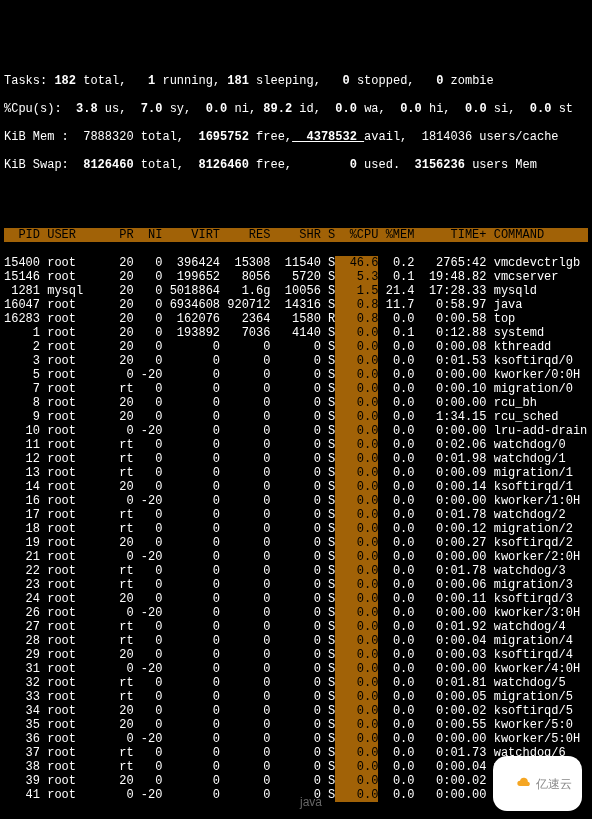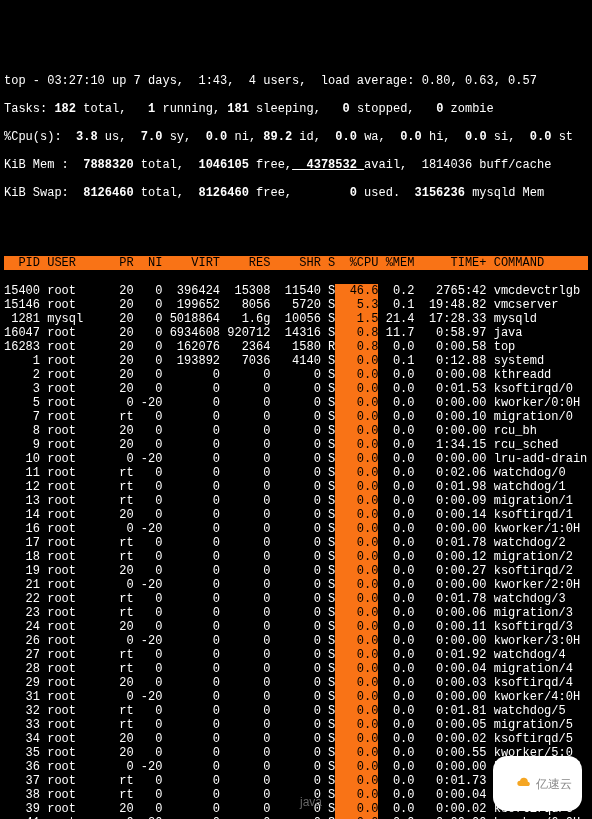--- a/index.html
+++ b/index.html
@@ -10,21 +10,21 @@
     font-family: "Courier New", monospace;
     font-size: 12px;
     line-height: 14px;
     width: 592px;
     height: 819px;
     overflow: hidden;
     box-sizing: border-box;
     white-space: pre;
   }
   .hl {
-    background: #f97316;
+    background: #a16207;
     color: #000;
   }
   .row { display: block; }
   .watermark {
     position: absolute;
     right: 10px;
     bottom: 8px;
     background: #fff;
     color: #888;
     border-radius: 14px;
@@ -44,25 +44,24 @@
     font-family: sans-serif;
     font-size: 12px;
   }
 </style>
 </head>
 <body>
 
 
 
 <div>
-<span class="row">top - 03:27:10 up 7 days,  1:43,  4 users,  load average: 0.80, 0.63, 0.57</span>
 <span class="row"><span>Tasks:</span><span class="b" style="font-weight: bold;"> 182 </span><span>total,</span><span class="b" style="font-weight: bold;">   1 </span><span>running,</span><span class="b" style="font-weight: bold;"> 181 </span><span>sleeping,</span><span class="b" style="font-weight: bold;">   0 </span><span>stopped,</span><span class="b" style="font-weight: bold;">   0 </span><span>zombie</span></span>
 <span class="row"><span>%Cpu(s):</span><span class="b" style="font-weight: bold;">  3.8 </span><span>us,</span><span class="b" style="font-weight: bold;">  7.0 </span><span>sy,</span><span class="b" style="font-weight: bold;">  0.0 </span><span>ni,</span><span class="b" style="font-weight: bold;"> 89.2 </span><span>id,</span><span class="b" style="font-weight: bold;">  0.0 </span><span>wa,</span><span class="b" style="font-weight: bold;">  0.0 </span><span>hi,</span><span class="b" style="font-weight: bold;">  0.0 </span><span>si,</span><span class="b" style="font-weight: bold;">  0.0 </span><span>st</span></span>
-<span class="row"><span>KiB Mem :</span><span class="b" style="font-weight: bold;">  7888320 </span><span>total,</span><span class="b" style="font-weight: bold;">  1046105 </span><span>free,</span><span class="b" style="font-weight: bold; text-decoration: underline;">  4378532 </span><span>avail,</span><span class="b" style="font-weight: normal;">  1814036 </span><span>buff/cache</span></span>
-<span class="row"><span>KiB Swap:</span><span class="b" style="font-weight: bold;">  8126460 </span><span>total,</span><span class="b" style="font-weight: bold;">  8126460 </span><span>free,</span><span class="b" style="font-weight: bold;">        0 </span><span>used.</span><span class="b" style="font-weight: bold; margin-top: 18px;">  3156236 </span><span>mysqld Mem</span></span>
+<span class="row"><span>KiB Mem :</span><span class="b" style="font-weight: normal;">  7888320 </span><span>total,</span><span class="b" style="font-weight: bold;">  1695752 </span><span>free,</span><span class="b" style="font-weight: bold; text-decoration: underline;">  4378532 </span><span>avail,</span><span class="b" style="font-weight: normal;">  1814036 </span><span>users/cache</span></span>
+<span class="row"><span>KiB Swap:</span><span class="b" style="font-weight: bold;">  8126460 </span><span>total,</span><span class="b" style="font-weight: bold;">  8126460 </span><span>free,</span><span class="b" style="font-weight: bold;">        0 </span><span>used.</span><span class="b" style="font-weight: bold; margin-top: 18px;">  3156236 </span><span>users Mem</span></span>
 </div>
 <span class="row">&nbsp;</span>
 <span class="row hl">  PID USER      PR  NI    VIRT    RES    SHR S  %CPU %MEM     TIME+ COMMAND  </span>
 <div id="process-list"><span class="row">15400 root      20   0  396424  15308  11540 S<span class="hl">  46.6</span>  0.2   2765:42 vmcdevctrlgb</span><span class="row">15146 root      20   0  199652   8056   5720 S<span class="hl">   5.3</span>  0.1  19:48.82 vmcserver</span><span class="row"> 1281 mysql     20   0 5018864   1.6g  10056 S<span class="hl">   1.5</span> 21.4  17:28.33 mysqld</span><span class="row">16047 root      20   0 6934608 920712  14316 S<span class="hl">   0.8</span> 11.7   0:58.97 java</span><span class="row">16283 root      20   0  162076   2364   1580 R<span class="hl">   0.8</span>  0.0   0:00.58 top</span><span class="row">    1 root      20   0  193892   7036   4140 S<span class="hl">   0.0</span>  0.1   0:12.88 systemd</span><span class="row">    2 root      20   0       0      0      0 S<span class="hl">   0.0</span>  0.0   0:00.08 kthreadd</span><span class="row">    3 root      20   0       0      0      0 S<span class="hl">   0.0</span>  0.0   0:01.53 ksoftirqd/0</span><span class="row">    5 root       0 -20       0      0      0 S<span class="hl">   0.0</span>  0.0   0:00.00 kworker/0:0H</span><span class="row">    7 root      rt   0       0      0      0 S<span class="hl">   0.0</span>  0.0   0:00.10 migration/0</span><span class="row">    8 root      20   0       0      0      0 S<span class="hl">   0.0</span>  0.0   0:00.00 rcu_bh</span><span class="row">    9 root      20   0       0      0      0 S<span class="hl">   0.0</span>  0.0   1:34.15 rcu_sched</span><span class="row">   10 root       0 -20       0      0      0 S<span class="hl">   0.0</span>  0.0   0:00.00 lru-add-drain</span><span class="row">   11 root      rt   0       0      0      0 S<span class="hl">   0.0</span>  0.0   0:02.06 watchdog/0</span><span class="row">   12 root      rt   0       0      0      0 S<span class="hl">   0.0</span>  0.0   0:01.98 watchdog/1</span><span class="row">   13 root      rt   0       0      0      0 S<span class="hl">   0.0</span>  0.0   0:00.09 migration/1</span><span class="row">   14 root      20   0       0      0      0 S<span class="hl">   0.0</span>  0.0   0:00.14 ksoftirqd/1</span><span class="row">   16 root       0 -20       0      0      0 S<span class="hl">   0.0</span>  0.0   0:00.00 kworker/1:0H</span><span class="row">   17 root      rt   0       0      0      0 S<span class="hl">   0.0</span>  0.0   0:01.78 watchdog/2</span><span class="row">   18 root      rt   0       0      0      0 S<span class="hl">   0.0</span>  0.0   0:00.12 migration/2</span><span class="row">   19 root      20   0       0      0      0 S<span class="hl">   0.0</span>  0.0   0:00.27 ksoftirqd/2</span><span class="row">   21 root       0 -20       0      0      0 S<span class="hl">   0.0</span>  0.0   0:00.00 kworker/2:0H</span><span class="row">   22 root      rt   0       0      0      0 S<span class="hl">   0.0</span>  0.0   0:01.78 watchdog/3</span><span class="row">   23 root      rt   0       0      0      0 S<span class="hl">   0.0</span>  0.0   0:00.06 migration/3</span><span class="row">   24 root      20   0       0      0      0 S<span class="hl">   0.0</span>  0.0   0:00.11 ksoftirqd/3</span><span class="row">   26 root       0 -20       0      0      0 S<span class="hl">   0.0</span>  0.0   0:00.00 kworker/3:0H</span><span class="row">   27 root      rt   0       0      0      0 S<span class="hl">   0.0</span>  0.0   0:01.92 watchdog/4</span><span class="row">   28 root      rt   0       0      0      0 S<span class="hl">   0.0</span>  0.0   0:00.04 migration/4</span><span class="row">   29 root      20   0       0      0      0 S<span class="hl">   0.0</span>  0.0   0:00.03 ksoftirqd/4</span><span class="row">   31 root       0 -20       0      0      0 S<span class="hl">   0.0</span>  0.0   0:00.00 kworker/4:0H</span><span class="row">   32 root      rt   0       0      0      0 S<span class="hl">   0.0</span>  0.0   0:01.81 watchdog/5</span><span class="row">   33 root      rt   0       0      0      0 S<span class="hl">   0.0</span>  0.0   0:00.05 migration/5</span><span class="row">   34 root      20   0       0      0      0 S<span class="hl">   0.0</span>  0.0   0:00.02 ksoftirqd/5</span><span class="row">   35 root      20   0       0      0      0 S<span class="hl">   0.0</span>  0.0   0:00.55 kworker/5:0</span><span class="row">   36 root       0 -20       0      0      0 S<span class="hl">   0.0</span>  0.0   0:00.00 kworker/5:0H</span><span class="row">   37 root      rt   0       0      0      0 S<span class="hl">   0.0</span>  0.0   0:01.73 watchdog/6</span><span class="row">   38 root      rt   0       0      0      0 S<span class="hl">   0.0</span>  0.0   0:00.04 migration/6</span><span class="row">   39 root      20   0       0      0      0 S<span class="hl">   0.0</span>  0.0   0:00.02 ksoftirqd/6</span><span class="row">   41 root       0 -20       0      0      0 S<span class="hl">   0.0</span>  0.0   0:00.00 kworker/6:0H</span></div>
 
 <div class="faded">java</div>
 <div class="watermark">
   <span>
     <svg viewBox="0 0 24 24" fill="#f5a623">
         <path d="M19 18H6a4 4 0 010-8 6 6 0 0111.8 1.5A3.5 3.5 0 0119 18z"></path>

